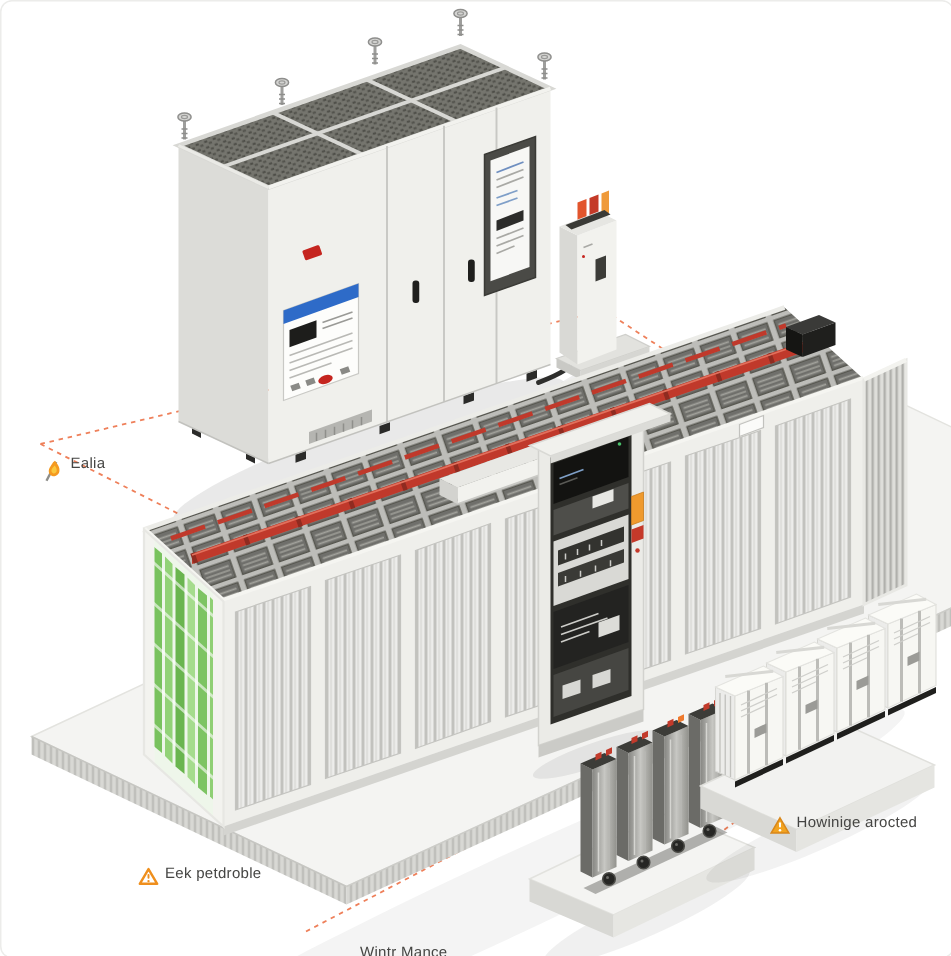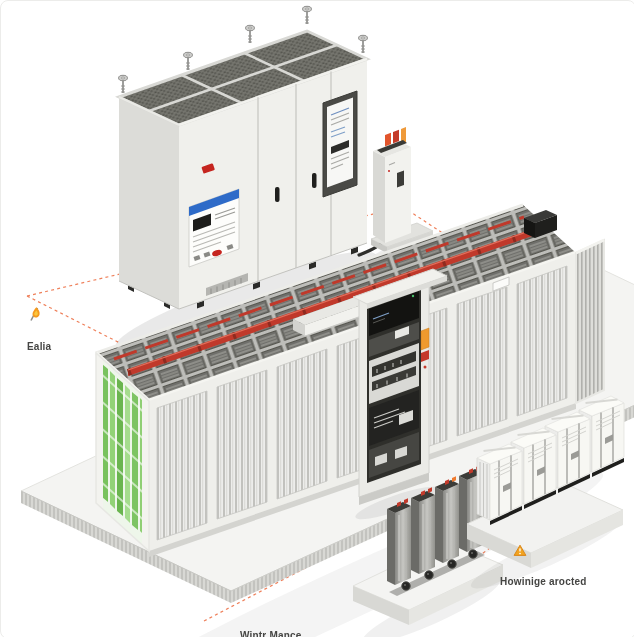--- a/index.html
+++ b/index.html
@@ -3,22 +3,22 @@
 <meta charset="utf-8">
 <style>
   html,body{margin:0;padding:0;background:#fff;}
   .stage{
     position:relative;width:634px;height:637px;background:#ffffff;
     border:1px solid #ececea;border-radius:8px;overflow:hidden;
     font-family:"Liberation Sans",sans-serif;
   }
   .stage svg.scene{position:absolute;left:0;top:0;}
   .callout{
-    position:absolute;display:flex;flex-direction:column;gap:20px;
-    font-size:10px;font-weight:700;color:#454543;letter-spacing:.2px;line-height:1;
+    position:absolute;display:flex;flex-direction:row;gap:4px;
+    font-size:10px;font-weight:400;color:#454543;letter-spacing:.2px;line-height:1;
   }
   .callout .ct{white-space:nowrap;}
   .callout svg{display:block;}
 </style>
 </head>
 <body>
 
 <div class="stage">
 <svg class="scene" width="634" height="637" viewBox="0 0 634 637">
   <defs>
@@ -441,20 +441,28 @@
 
 <div class="callout" style="left:26px;top:304px;">
   <svg width="16" height="17">
     <line x1="4" y1="15.5" x2="10.5" y2="3" stroke="#8e8e8a" stroke-width="1.6"></line>
     <path d="M9.6 2.2 C11.4 4.6 13 6.4 12.6 9.2 C12.2 11.8 9.6 12.9 8.2 12.5 C6.2 12 5.2 10.2 5.6 8.2 C5.9 6.6 7.2 5.2 8 3.8 C8.5 2.9 9.2 2.6 9.6 2.2 Z" fill="#f59a20"></path>
     <path d="M9.4 5.4 C10.3 6.6 11 7.6 10.8 9 C10.6 10.3 9.3 10.8 8.6 10.6 C7.6 10.3 7.1 9.4 7.3 8.4 C7.5 7.4 8.6 6.4 9.4 5.4 Z" fill="#fac83e"></path>
   </svg>
   <span class="ct">Ealia</span>
 </div>
 
+<div class="callout" style="left:77px;top:577px;">
+  <svg width="14" height="13" style="margin-left:14px">
+    <path d="M7 1.4 L12.8 11.2 L1.2 11.2 Z" fill="none" stroke="#ef8f1d" stroke-width="1.6" stroke-linejoin="round"></path>
+    <rect x="6.35" y="4.6" width="1.3" height="3.2" rx="0.6" fill="#ef8f1d"></rect>
+    <circle cx="7" cy="9.4" r="0.8" fill="#ef8f1d"></circle>
+  </svg>
+  <span class="ct">Eek petdroble</span>
+</div>
 
 <div class="callout" style="left:239px;top:598px;margin-top:32px;">
   <span class="ct">Wintr Mance</span>
 </div>
 
 <div class="callout" style="left:499px;top:543px;">
   <svg width="14" height="13" style="margin-left:13px">
     <path d="M7 1.2 L12.9 11.4 L1.1 11.4 Z" fill="#f2a31f" stroke="#d9871a" stroke-width="1"></path>
     <rect x="6.35" y="4.2" width="1.3" height="3.4" rx="0.6" fill="#fff"></rect>
     <circle cx="7" cy="9.5" r="0.85" fill="#fff"></circle>

